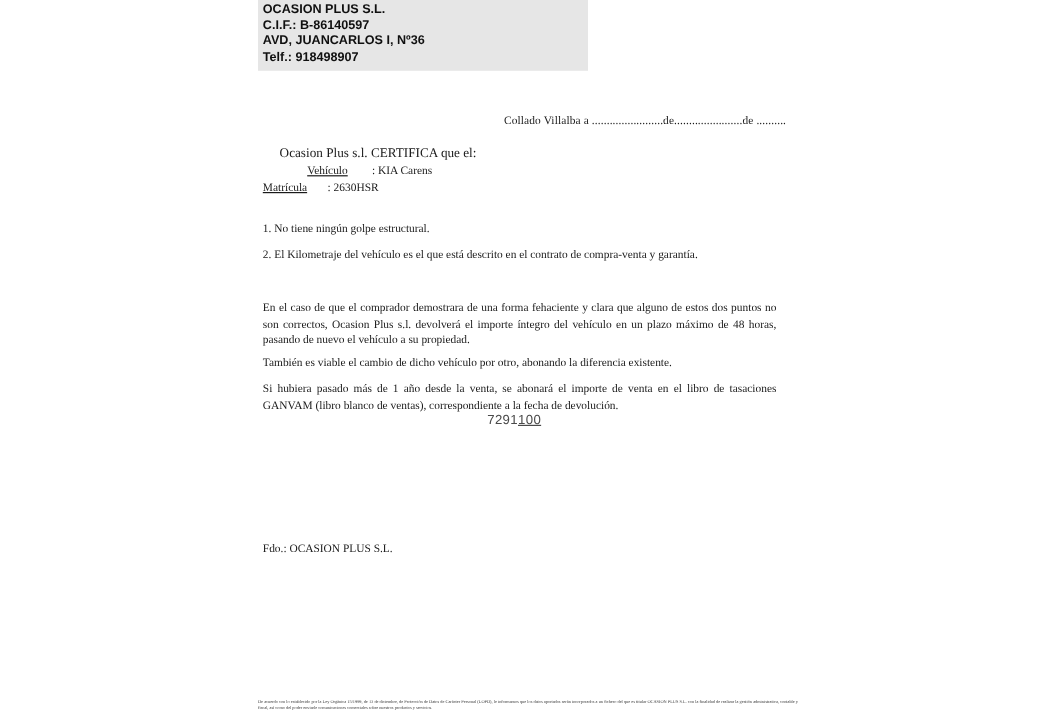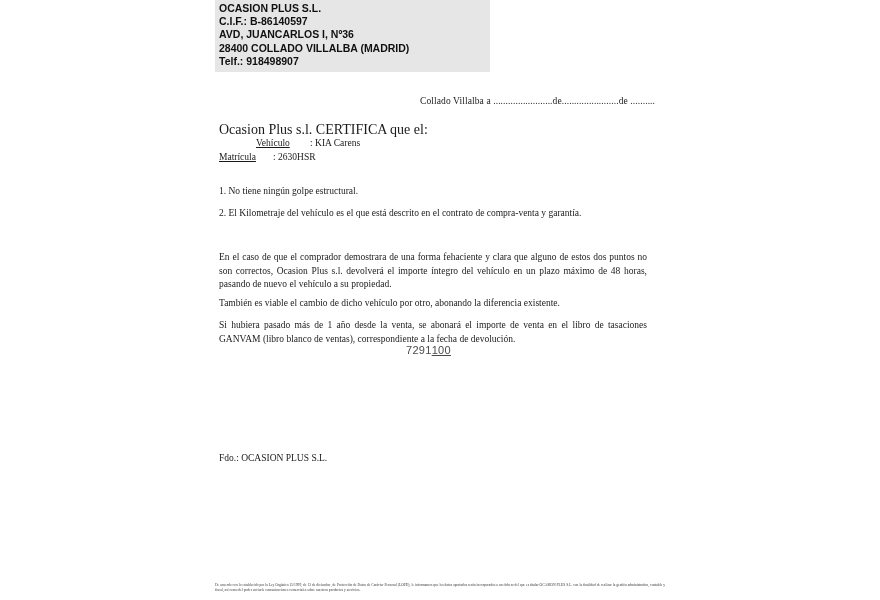--- a/index.html
+++ b/index.html
@@ -58,23 +58,23 @@
     left: 420px;
     top: 96px;
     font-size: 9.5px;
     letter-spacing: 0.1px;
     color: #1a1a1a;
     white-space: nowrap;
   }
 
   .intro {
     position: absolute;
-    left: 219px;
+    left: 233px;
     top: 122px;
-    font-size: 14px;
+    font-size: 11px;
     color: #1a1a1a;
   }
 
   .field-row {
     position: absolute;
     left: 219px;
     font-size: 9.5px;
     color: #1a1a1a;
     white-space: nowrap;
   }
@@ -150,21 +150,20 @@
 
 <div class="page">
 
   <div class="gutter-left"></div>
   <div class="gutter-right"></div>
 
   <div class="letterhead">
     <div>OCASION PLUS S.L.</div>
     <div>C.I.F.: B-86140597</div>
     <div>AVD, JUANCARLOS I, Nº36</div>
-    <div>28400 COLLADO VILLALBA (MADRID)</div>
     <div>Telf.: 918498907</div>
   </div>
 
   <div class="place-date">Collado Villalba a ........................de.......................de ..........</div>
 
   <div class="intro">Ocasion Plus s.l. CERTIFICA que el:</div>
 
   <div class="field-row row-vehiculo">
     <span class="lbl">Vehículo</span><span class="val">: KIA Carens</span>
   </div>

